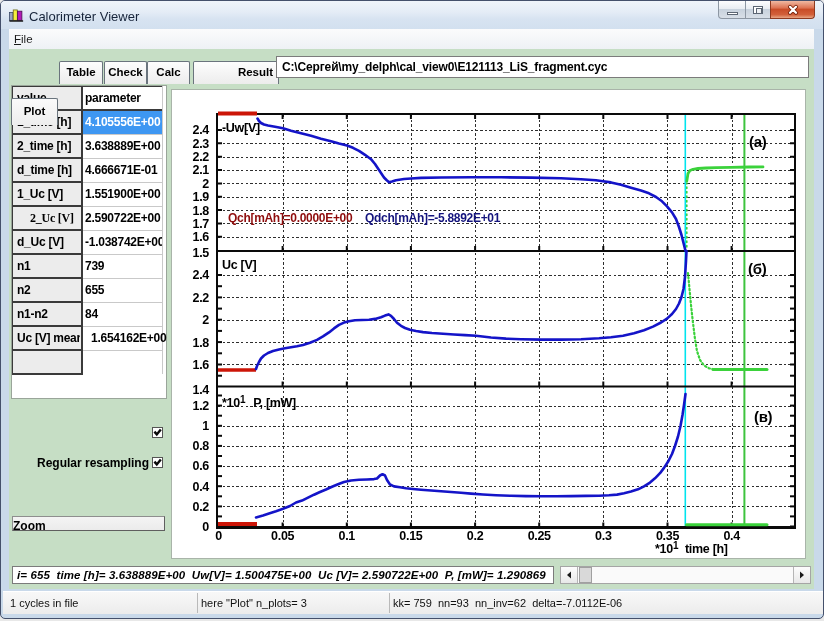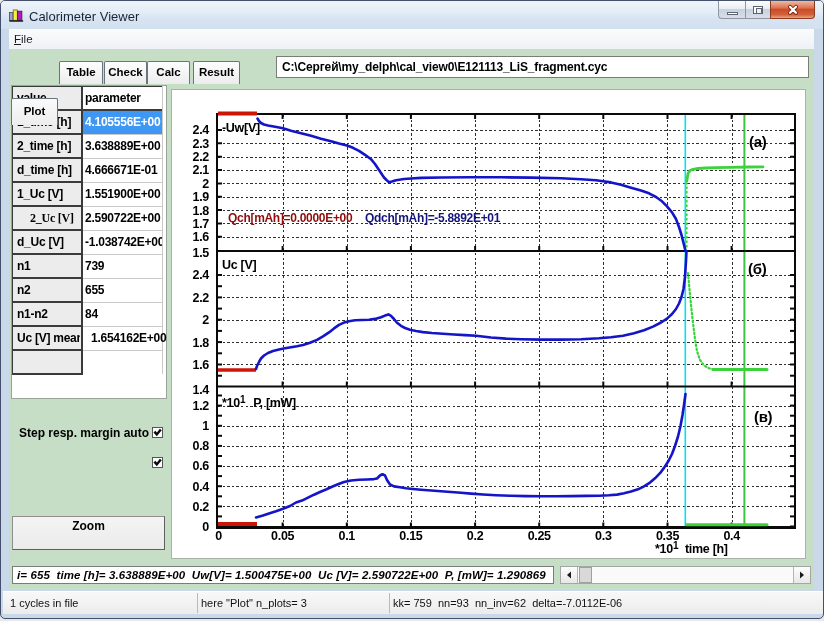--- a/index.html
+++ b/index.html
@@ -55,21 +55,21 @@
     </div>
   </div>
   <div id="menubar"></div>
   <div class="abs" style="left:13px;top:32px;font-size:11.5px;color:#1a1a1a;"><span style="text-decoration:underline">F</span>ile</div>
   <div id="client"></div>
 
   <div class="tab" style="left:10px;top:56px;width:45px;height:26px;line-height:24px;background:linear-gradient(#fafafa,#ededed);z-index:3;margin-top:41px;">Plot</div>
   <div class="tab" style="left:58px;top:60px;width:42px;height:22px;line-height:20px;">Table</div>
   <div class="tab" style="left:103px;top:60px;width:41px;height:22px;line-height:20px;">Check</div>
   <div class="tab" style="left:146px;top:60px;width:41px;height:22px;line-height:20px;">Calc</div>
-  <div class="tab" style="left:192px;top:60px;width:45px;height:22px;line-height:20px;">Result</div>
+  <div class="tab" style="left:192px;top:60px;width:45px;height:22px;line-height:20px;padding-left:39px;">Result</div>
 
   <div class="abs" style="left:275px;top:55px;width:533px;height:22px;background:#fff;border:1px solid #7b7b7b;box-sizing:border-box;overflow:hidden;">
     <div class="abs" style="left:5px;top:3px;font-size:12px;font-weight:bold;letter-spacing:-0.15px;white-space:nowrap;">C:\Сергей\my_delph\cal_view0\E121113_LiS_fragment.cyc</div>
   </div>
 
   <div id="grid" class="abs" style="left:11px;top:85px;width:154px;height:312px;background:#fff;outline:1px solid #9aa59a;">
 <div class="abs" style="left:0;top:0;width:69px;height:288px;background:#ececec;"></div>
 <div class="abs" style="left:69px;top:24px;width:80.5px;height:24px;background:#3e97f2;"></div>
 <div class="abs" style="left:69px;top:48px;width:80.5px;height:1px;background:#c9c9c9;"></div>
 <div class="abs" style="left:69px;top:72px;width:80.5px;height:1px;background:#c9c9c9;"></div>
@@ -114,33 +114,33 @@
 <div class="cell" style="left:5px;top:169px;width:63px;height:22px;">n1</div>
 <div class="cell" style="left:73px;top:169px;width:76.5px;height:22px;">739</div>
 <div class="cell" style="left:5px;top:193px;width:63px;height:22px;">n2</div>
 <div class="cell" style="left:73px;top:193px;width:76.5px;height:22px;">655</div>
 <div class="cell" style="left:5px;top:217px;width:63px;height:22px;">n1-n2</div>
 <div class="cell" style="left:73px;top:217px;width:76.5px;height:22px;">84</div>
 <div class="cell" style="left:5px;top:241px;width:63px;height:22px;">Uc [V] mean</div>
 <div class="cell" style="left:79px;top:241px;width:76.5px;height:22px;">1.654162E+00</div>
 </div>
 
-  <div class="abs" style="left:0px;top:425px;width:148px;text-align:right;font-size:12px;font-weight:bold;">Step resp. margin auto</div>
   <div class="abs" style="left:151px;top:426px;width:11px;height:11px;background:#fff;border:1px solid #555;box-sizing:border-box;">
     <svg width="9" height="9" viewBox="0 0 9 9" style="display:block">
         <path d="M1.4 3.6 L3.8 6.4 L7.8 1.6" stroke="#0a0a0a" stroke-width="2.4" fill="none"></path>
       </svg>
   </div>
+  <div class="abs" style="left:0px;top:455px;width:148px;text-align:right;font-size:12px;font-weight:bold;">Regular resampling</div>
   <div class="abs" style="left:151px;top:456px;width:11px;height:11px;background:#fff;border:1px solid #555;box-sizing:border-box;">
     <svg width="9" height="9" viewBox="0 0 9 9" style="display:block">
         <path d="M1.4 3.6 L3.8 6.4 L7.8 1.6" stroke="#0a0a0a" stroke-width="2.4" fill="none"></path>
       </svg>
   </div>
 
-  <div class="abs" style="left:11px;top:515px;width:153px;height:34px;background:linear-gradient(#f4f4f4,#ebebeb);border:1px solid #8e8e8e;border-right-color:#5f5f5f;border-bottom-color:#5f5f5f;box-sizing:border-box;text-align:center;font-size:12px;font-weight:bold;line-height:19px;">Zoom</div>
+  <div class="abs" style="left:11px;top:515px;width:153px;height:15px;background:linear-gradient(#f4f4f4,#ebebeb);border:1px solid #8e8e8e;border-right-color:#5f5f5f;border-bottom-color:#5f5f5f;box-sizing:border-box;text-align:left;font-size:12px;font-weight:bold;line-height:19px;">Zoom</div>
 
   <div class="abs" style="left:170px;top:88px;width:635px;height:470px;background:#fff;border:1px solid #a9b4a9;box-sizing:border-box;"></div>
   <svg id="chart" class="abs" style="left:170px;top:88px;" width="635" height="470" viewBox="170 88 635 470">
 <line x1="282.5" y1="114.0" x2="282.5" y2="525.5" stroke="#2e2e2e" stroke-width="1" stroke-dasharray="2.4 2.2" shape-rendering="crispEdges"></line>
 <line x1="346.5" y1="114.0" x2="346.5" y2="525.5" stroke="#2e2e2e" stroke-width="1" stroke-dasharray="2.4 2.2" shape-rendering="crispEdges"></line>
 <line x1="410.5" y1="114.0" x2="410.5" y2="525.5" stroke="#2e2e2e" stroke-width="1" stroke-dasharray="2.4 2.2" shape-rendering="crispEdges"></line>
 <line x1="474.5" y1="114.0" x2="474.5" y2="525.5" stroke="#2e2e2e" stroke-width="1" stroke-dasharray="2.4 2.2" shape-rendering="crispEdges"></line>
 <line x1="538.5" y1="114.0" x2="538.5" y2="525.5" stroke="#2e2e2e" stroke-width="1" stroke-dasharray="2.4 2.2" shape-rendering="crispEdges"></line>
 <line x1="602.5" y1="114.0" x2="602.5" y2="525.5" stroke="#2e2e2e" stroke-width="1" stroke-dasharray="2.4 2.2" shape-rendering="crispEdges"></line>
 <line x1="666.5" y1="114.0" x2="666.5" y2="525.5" stroke="#2e2e2e" stroke-width="1" stroke-dasharray="2.4 2.2" shape-rendering="crispEdges"></line>

